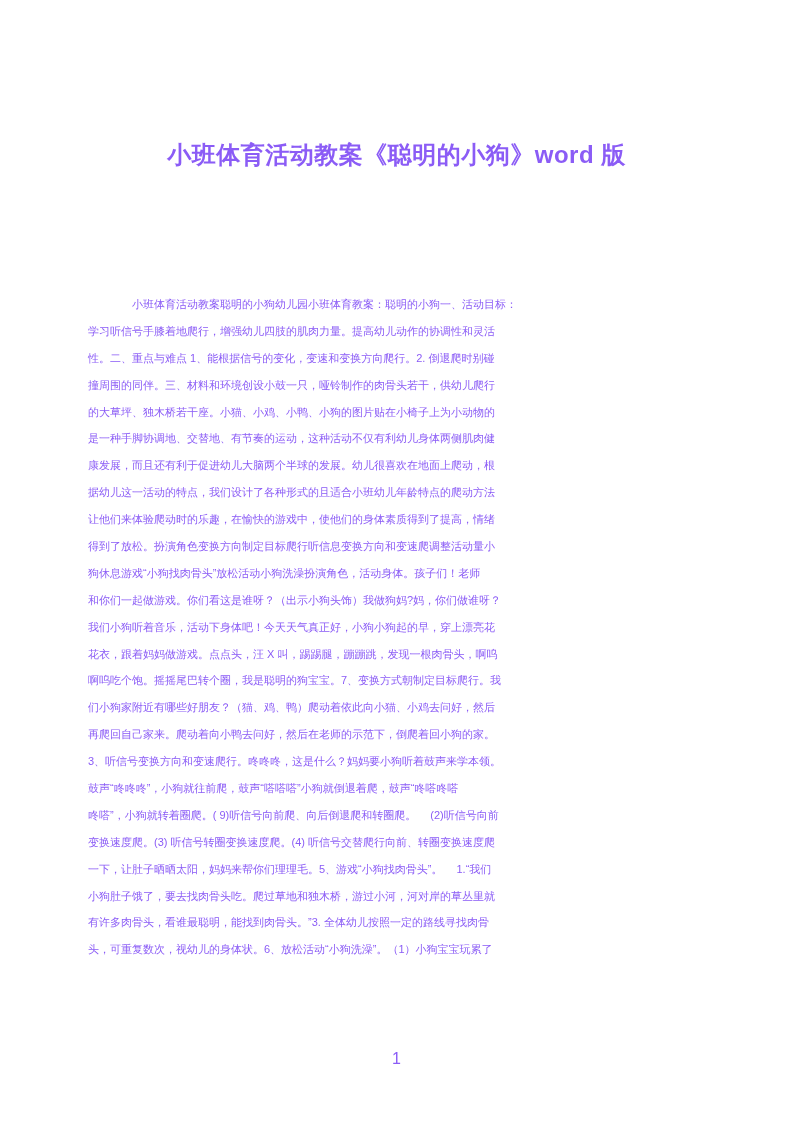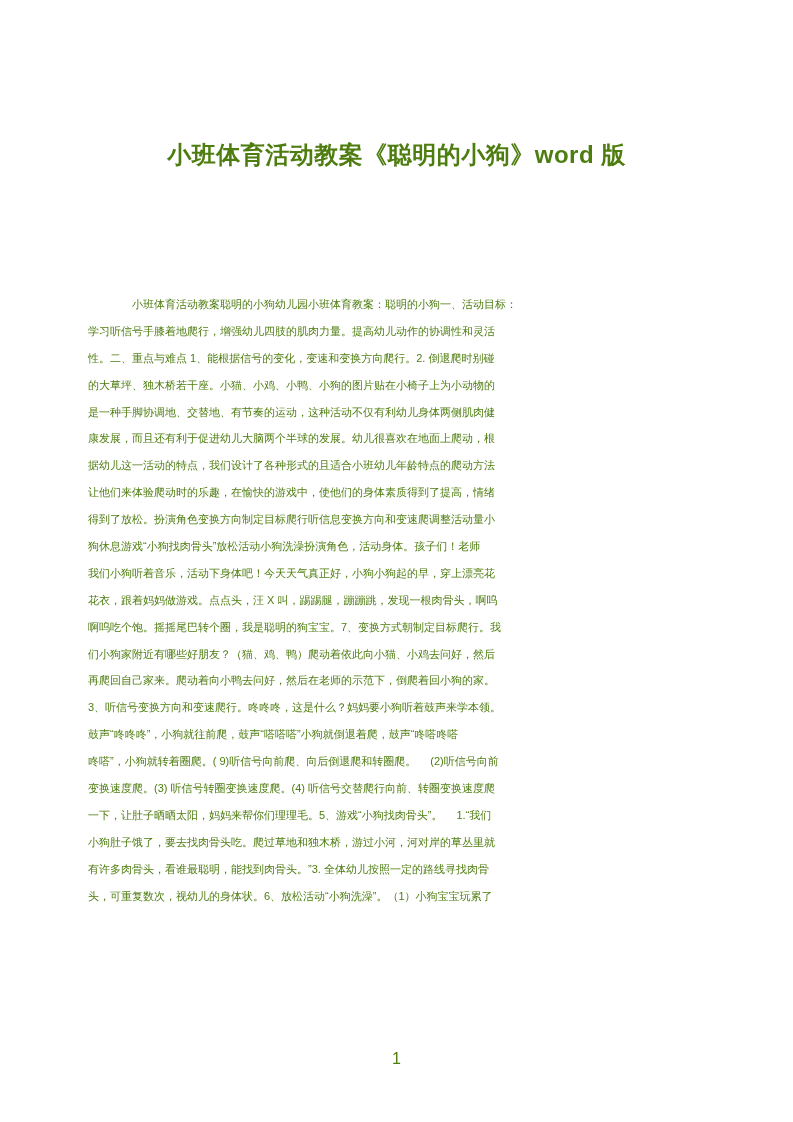--- a/index.html
+++ b/index.html
@@ -7,21 +7,21 @@
     padding: 0;
     background: #ffffff;
   }
   .page {
     position: relative;
     width: 793px;
     height: 1122px;
     background: #ffffff;
     overflow: hidden;
     font-family: "Liberation Sans", "DejaVu Sans", sans-serif;
-    color: #4d7c0f;
+    color: #8b5cf6;
     border-radius: 12px;
   }
   .doc-title {
     position: absolute;
     top: 139px;
     left: 0;
     width: 793px;
     text-align: center;
     font-size: 24px;
     font-weight: bold;
@@ -57,27 +57,29 @@
 <body>
 
 <div class="page">
 
   <div class="doc-title">小班体育活动教案《聪明的小狗》word 版</div>
 
   <div class="doc-body">
     <div class="body-line indent-first">小班体育活动教案聪明的小狗幼儿园小班体育教案：聪明的小狗一、活动目标：</div>
     <div class="body-line">学习听信号手膝着地爬行，增强幼儿四肢的肌肉力量。提高幼儿动作的协调性和灵活</div>
     <div class="body-line">性。二、重点与难点 1、能根据信号的变化，变速和变换方向爬行。2. 倒退爬时别碰</div>
+    <div class="body-line">撞周围的同伴。三、材料和环境创设小鼓一只，哑铃制作的肉骨头若干，供幼儿爬行</div>
     <div class="body-line">的大草坪、独木桥若干座。小猫、小鸡、小鸭、小狗的图片贴在小椅子上为小动物的</div>
     <div class="body-line">是一种手脚协调地、交替地、有节奏的运动，这种活动不仅有利幼儿身体两侧肌肉健</div>
     <div class="body-line">康发展，而且还有利于促进幼儿大脑两个半球的发展。幼儿很喜欢在地面上爬动，根</div>
     <div class="body-line">据幼儿这一活动的特点，我们设计了各种形式的且适合小班幼儿年龄特点的爬动方法</div>
     <div class="body-line">让他们来体验爬动时的乐趣，在愉快的游戏中，使他们的身体素质得到了提高，情绪</div>
     <div class="body-line">得到了放松。扮演角色变换方向制定目标爬行听信息变换方向和变速爬调整活动量小</div>
     <div class="body-line">狗休息游戏“小狗找肉骨头”放松活动小狗洗澡扮演角色，活动身体。孩子们！老师</div>
+    <div class="body-line">和你们一起做游戏。你们看这是谁呀？（出示小狗头饰）我做狗妈?妈，你们做谁呀？</div>
     <div class="body-line">我们小狗听着音乐，活动下身体吧！今天天气真正好，小狗小狗起的早，穿上漂亮花</div>
     <div class="body-line">花衣，跟着妈妈做游戏。点点头，汪 X 叫，踢踢腿，蹦蹦跳，发现一根肉骨头，啊呜</div>
     <div class="body-line">啊呜吃个饱。摇摇尾巴转个圈，我是聪明的狗宝宝。7、变换方式朝制定目标爬行。我</div>
     <div class="body-line">们小狗家附近有哪些好朋友？（猫、鸡、鸭）爬动着依此向小猫、小鸡去问好，然后</div>
     <div class="body-line">再爬回自己家来。爬动着向小鸭去问好，然后在老师的示范下，倒爬着回小狗的家。</div>
     <div class="body-line">3、听信号变换方向和变速爬行。咚咚咚，这是什么？妈妈要小狗听着鼓声来学本领。</div>
     <div class="body-line">鼓声“咚咚咚”，小狗就往前爬，鼓声“嗒嗒嗒”小狗就倒退着爬，鼓声“咚嗒咚嗒</div>
     <div class="body-line">咚嗒”，小狗就转着圈爬。( 9)听信号向前爬、向后倒退爬和转圈爬。　 (2)听信号向前</div>
     <div class="body-line">变换速度爬。(3) 听信号转圈变换速度爬。(4) 听信号交替爬行向前、转圈变换速度爬</div>
     <div class="body-line">一下，让肚子晒晒太阳，妈妈来帮你们理理毛。5、游戏“小狗找肉骨头”。　 1.“我们</div>

